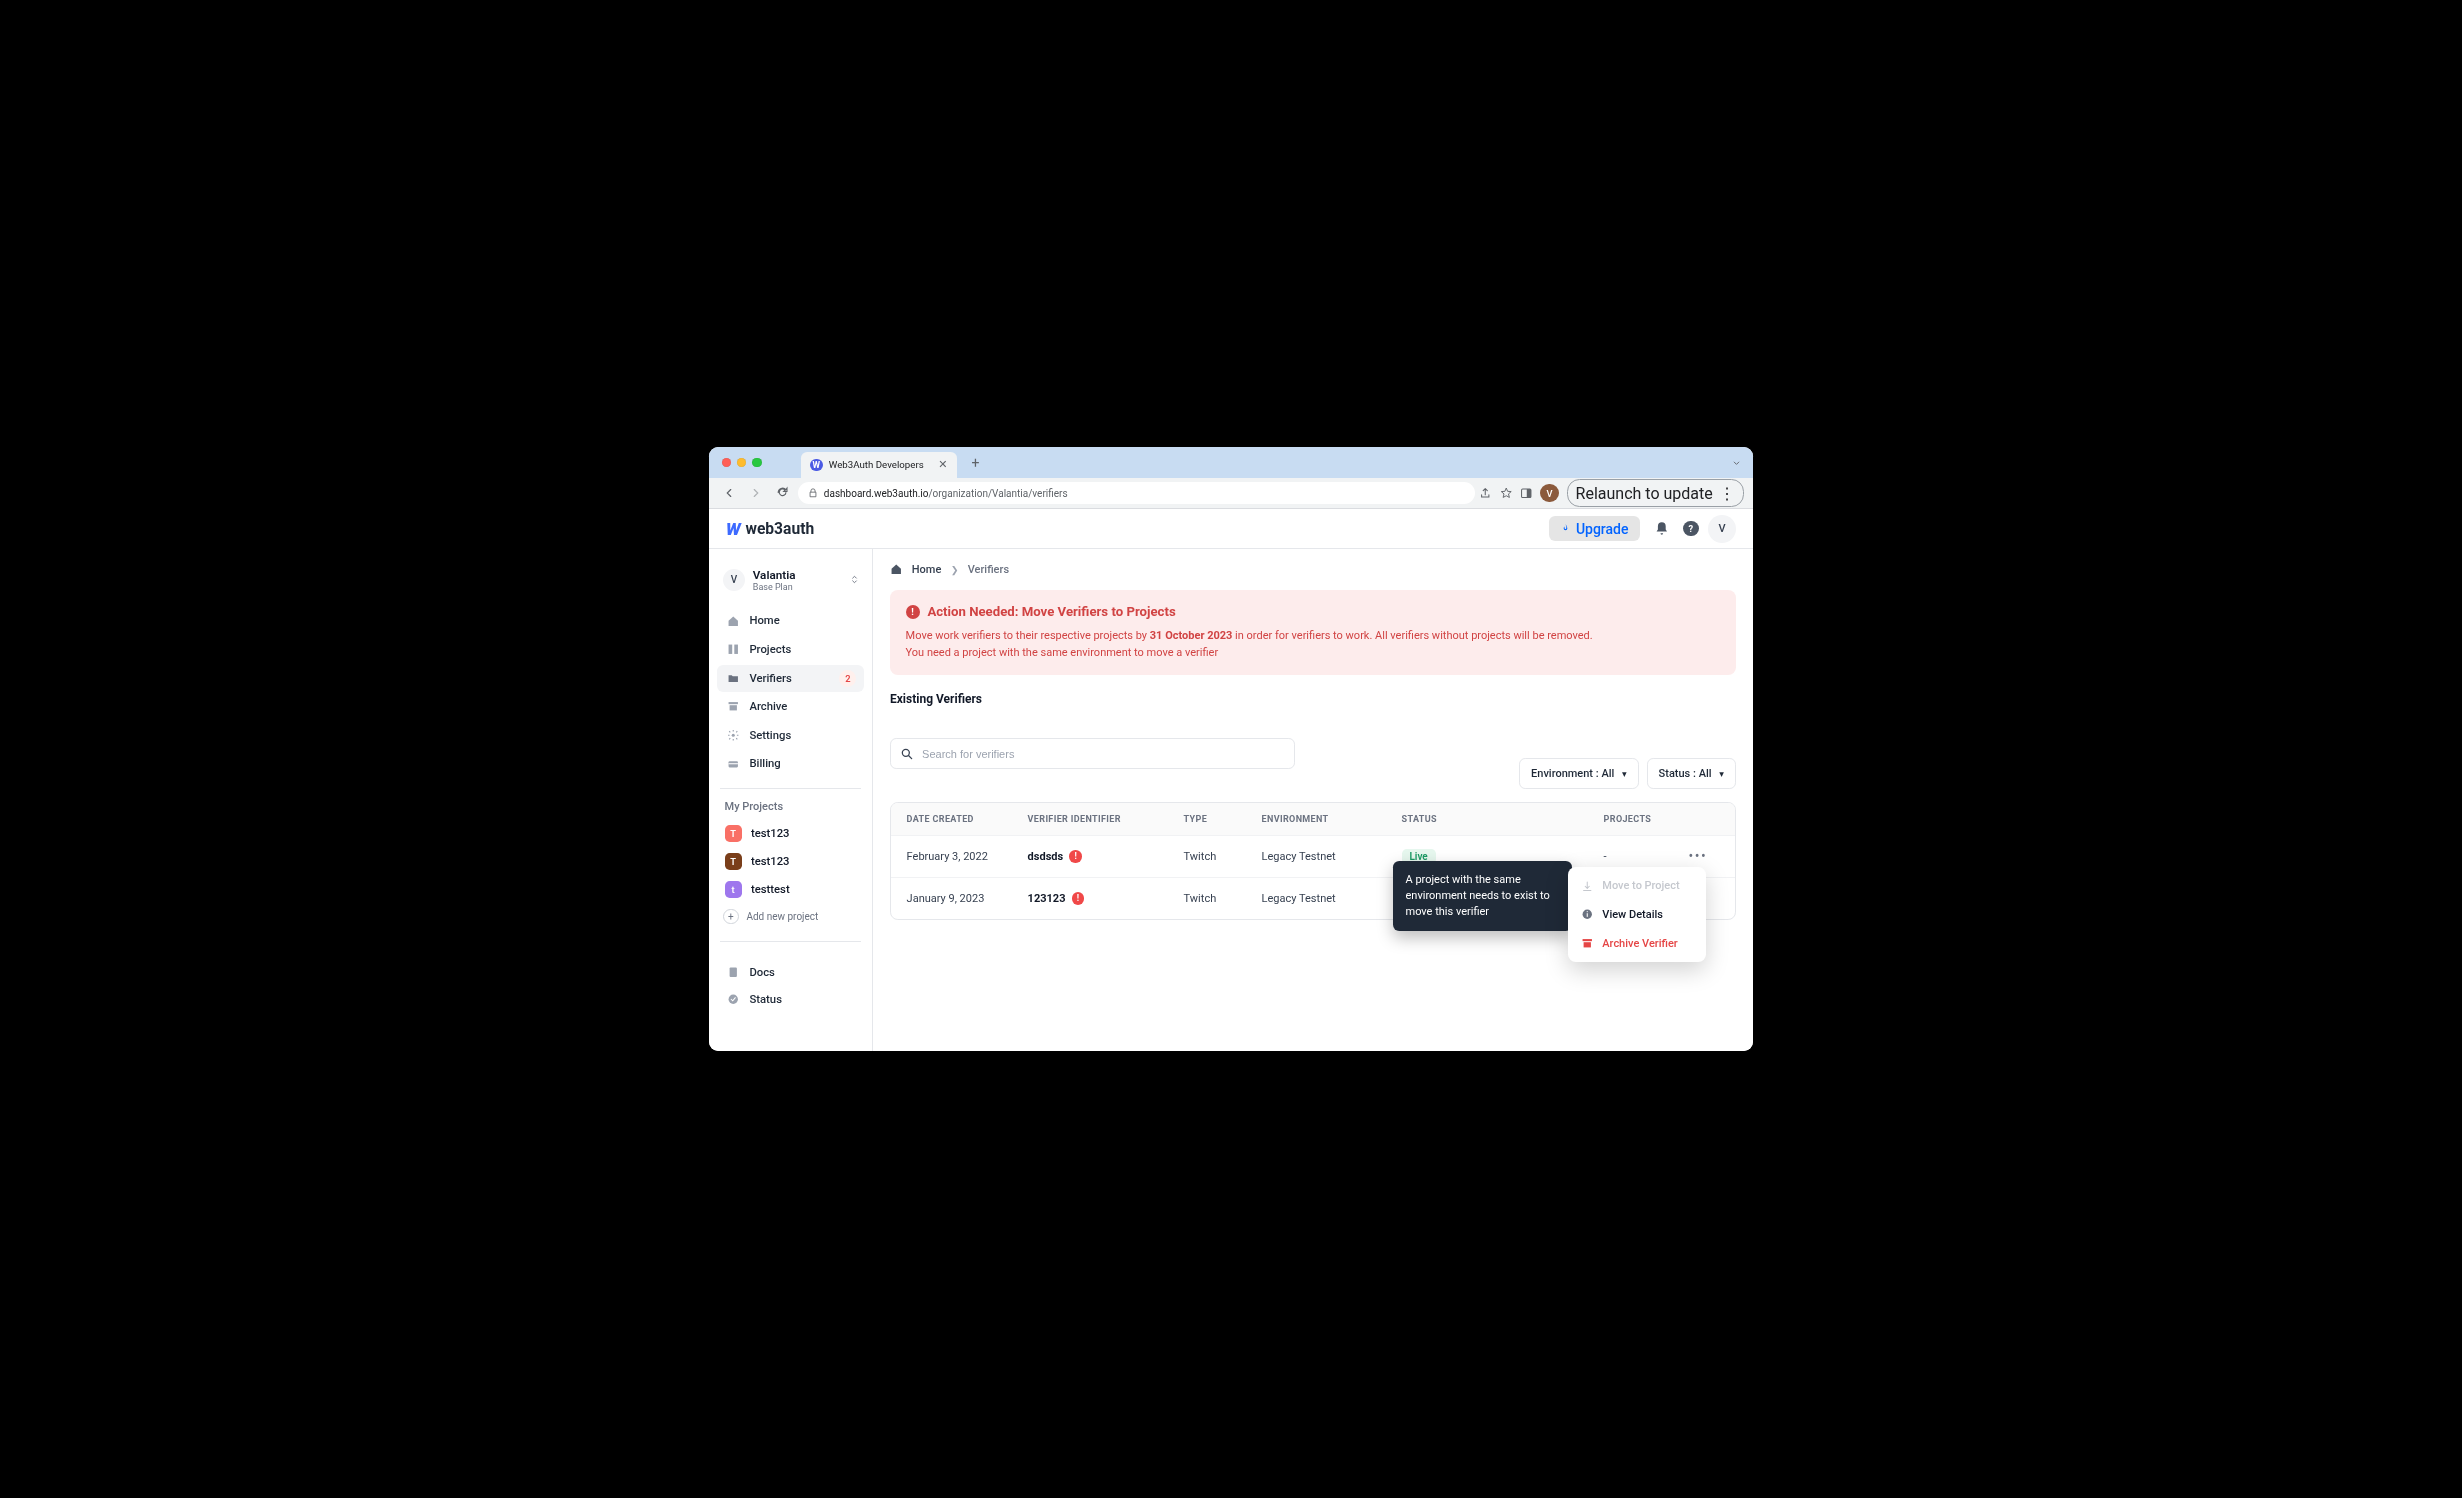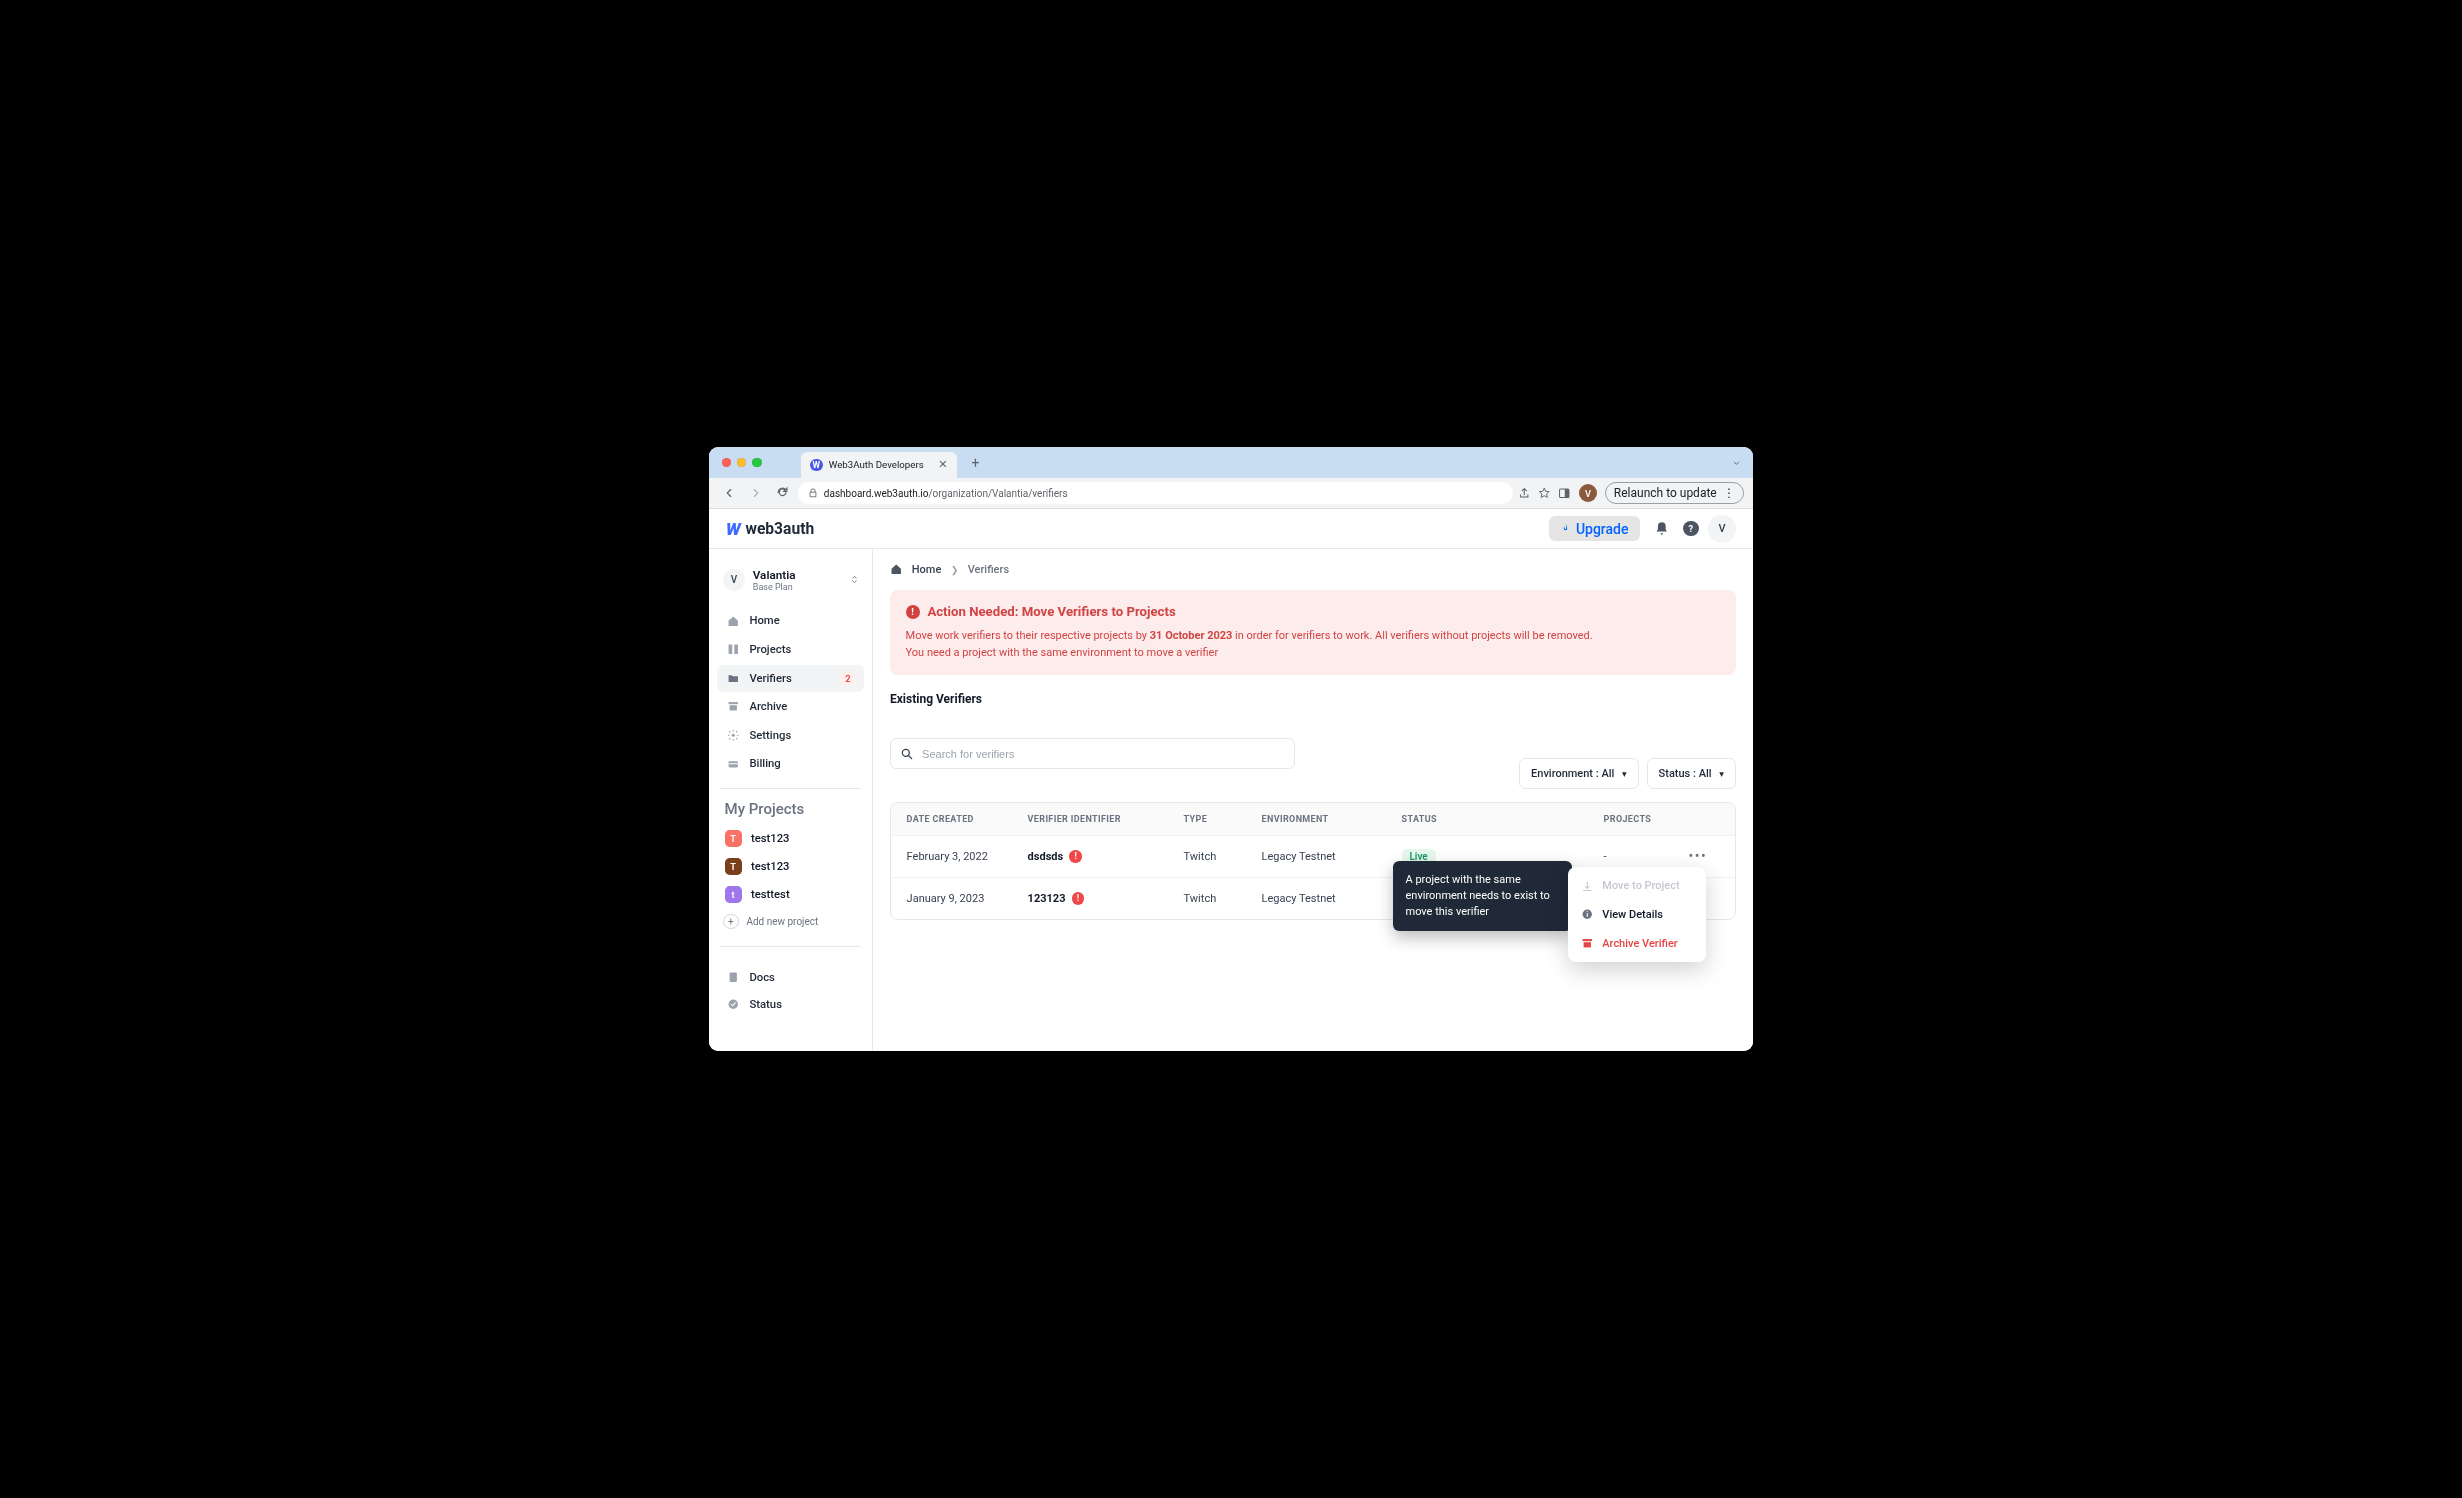--- a/index.html
+++ b/index.html
@@ -76,21 +76,21 @@
     color: #5f6368;
   }
   .addrbar .secure-icon { color:#5f6368; }
   .addrbar .path-dark { color:#202124; }
   .toolbar-actions { display:flex; align-items:center; gap:7.8px; }
   .user-avatar-sm { width:18.7px;height:18.7px;border-radius:50%;background:#8b5a3c;color:#fff;display:flex;align-items:center;justify-content:center;font-size:9.3px;font-weight:500; }
   .relaunch-btn {
     border: 0.8px solid #9aa0a6;
     border-radius: 12.5px;
     padding: 3.1px 7.8px;
-    font-size: 12px;
+    font-size: 16px;
     color: #202124;
     display: flex;
     align-items: center;
     gap: 6.2px;
   }
   .app {
     flex: 1;
     display: flex;
     flex-direction: column;
     background: #fff;
@@ -148,21 +148,21 @@
   .nav-item .nav-icon-s { color:#9ca3af; width:14px; display:flex;align-items:center;justify-content:center;}
   .nav-item.active .nav-icon-s { color:#6b7280; }
   .nav-badge {
     position:absolute; right:7.8px;
     width:17px;height:17px;border-radius:50%;
     background:#fff0ed;color:#e54545;
     font-size:9.3px;font-weight:600;
     display:flex;align-items:center;justify-content:center;
   }
   .sidebar-divider { height:0.8px; background:#e5e7eb; margin: 11px 3.1px; }
-  .section-label { font-size:15px; color:#6b7280; font-weight:500; padding: 0 7.8px 6.2px; }
+  .section-label { font-size:11px; color:#6b7280; font-weight:500; padding: 0 7.8px 6.2px; }
   .proj-item { display:flex;align-items:center;gap:9.3px;padding:5.5px 7.8px;font-size:11.3px;font-weight:500;cursor:pointer; }
   .proj-badge { width:17px;height:17px;border-radius:4.7px;display:flex;align-items:center;justify-content:center;color:#fff;font-size:9.3px;font-weight:600; }
   .proj-b1 { background:#f97066; }
   .proj-b2 { background:#7a3e1a; }
   .proj-b3 { background:#9e77ed; }
   .add-project { display:flex;align-items:center;gap:7.8px;padding:5.5px 6.2px;color:#6b7280;font-size:10px;cursor:pointer; }
   .add-project .plus-icon { width:15.6px;height:15.6px;border:0.8px solid #d1d5db;border-radius:50%;display:flex;align-items:center;justify-content:center;font-size:10px; }
   .bottom-links { margin-top:17px; display:flex;flex-direction:column; }
   .bottom-link { display:flex;align-items:center;gap:9.3px;padding:7px 9.3px;font-size:11.3px;font-weight:500;color:#1f2937;cursor:pointer; }
   .bottom-link .link-icon { color:#9ca3af; width:14px;display:flex;align-items:center;justify-content:center; }

